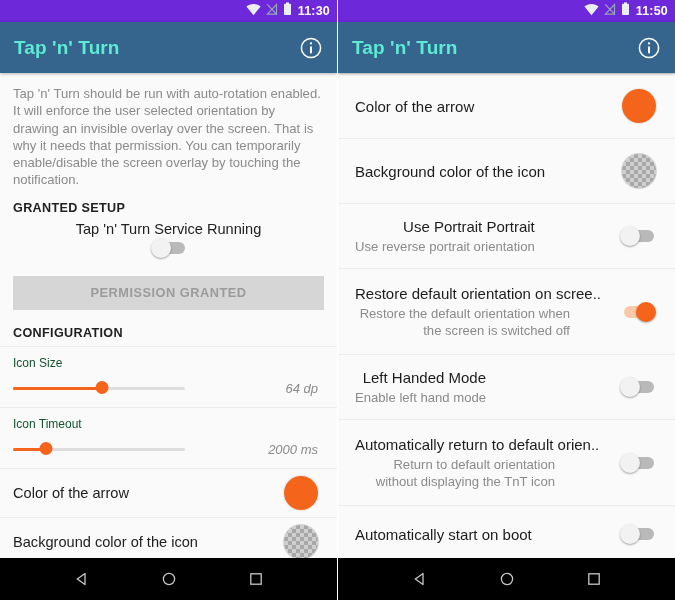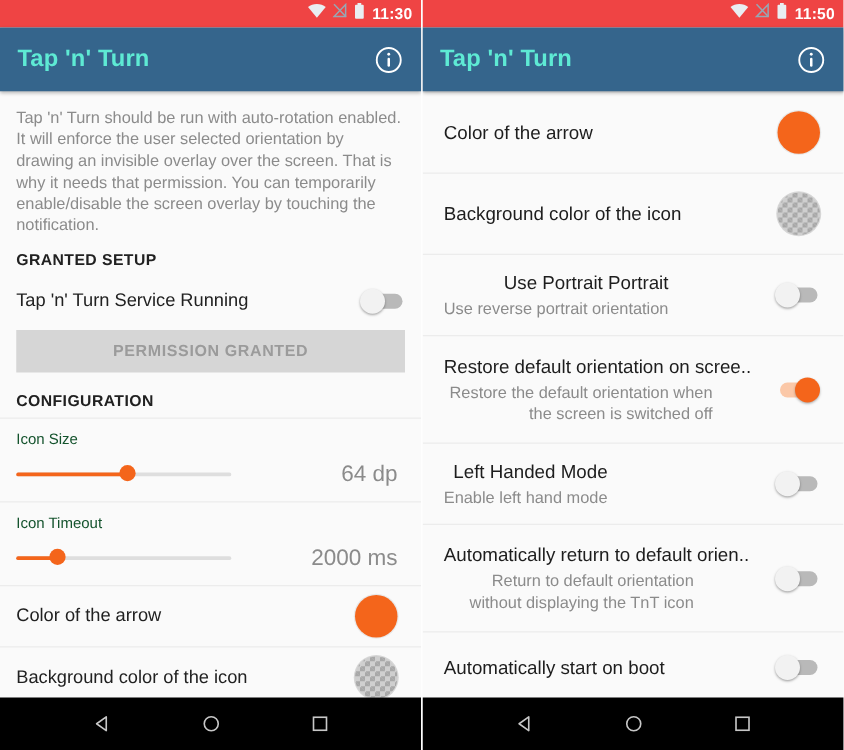--- a/index.html
+++ b/index.html
@@ -15,21 +15,21 @@
     position: relative;
     display: flex; flex-direction: column;
     background: #fafafa;
     overflow: hidden;
   }
   .phone.right { width: 338px; border-left: 1px solid #ffffff; text-align: right; }
 
   
   .statusbar {
     height: 22px; flex: 0 0 22px;
-    background: #ef4444;
+    background: #6d28d9;
     display: flex; align-items: center; justify-content: flex-end;
     padding-right: 7px; gap: 5px;
   }
   .sb-icon { display: block; }
   .sb-time {
     color: #ffffff; font-size: 12.5px; font-weight: bold;
     letter-spacing: .2px; line-height: 1; margin-left: 1px;
   }
 
   
@@ -54,21 +54,21 @@
     color: #8b8b8b; font-size: 13.1px; line-height: 17.3px;
   }
   .section-head {
     padding: 10px 13px 6px 13px;
     color: #212121; font-size: 12.6px; font-weight: bold;
     letter-spacing: .35px;
   }
 
   .row {
     display: flex; align-items: center; justify-content: space-between;
-    padding: 0 13px; min-height: 40px;
+    padding: 0 13px; min-height: 40px; flex-direction: column;
   }
   .row-title { color: #212121; font-size: 14.6px; }
 
   
   .switch { width: 36px; height: 22px; position: relative; flex: 0 0 36px; }
   .sw-track {
     position: absolute; left: 8px; top: 5px;
     width: 26px; height: 12px; border-radius: 6px; background: #b9b9b9;
   }
   .sw-thumb {
@@ -100,21 +100,21 @@
   }
   .track-fill {
     position: absolute; left: 0; top: 6px; height: 2.5px;
     background: #f4651b; border-radius: 2px;
   }
   .track-thumb {
     position: absolute; top: 0px; width: 13px; height: 13px;
     border-radius: 50%; background: #f4651b; transform: translateX(-6.5px);
   }
   .slider-value {
-    margin-left: auto; color: #8b8b8b; font-size: 18px; padding-right: 6px;
+    margin-left: auto; color: #8b8b8b; font-size: 13px; padding-right: 6px; font-style: italic;
   }
 
   
   .color-row {
     border-top: 1px solid #ececec;
     display: flex; align-items: center; justify-content: space-between;
     padding: 0 19px 0 13px; height: 49px; background: #fafafa;
   }
   .swatch { width: 34px; height: 34px; border-radius: 50%; flex: 0 0 34px; }
   .swatch.orange { background: #f4651b; box-shadow: 0 0 0 1px rgba(0,0,0,.07); }

